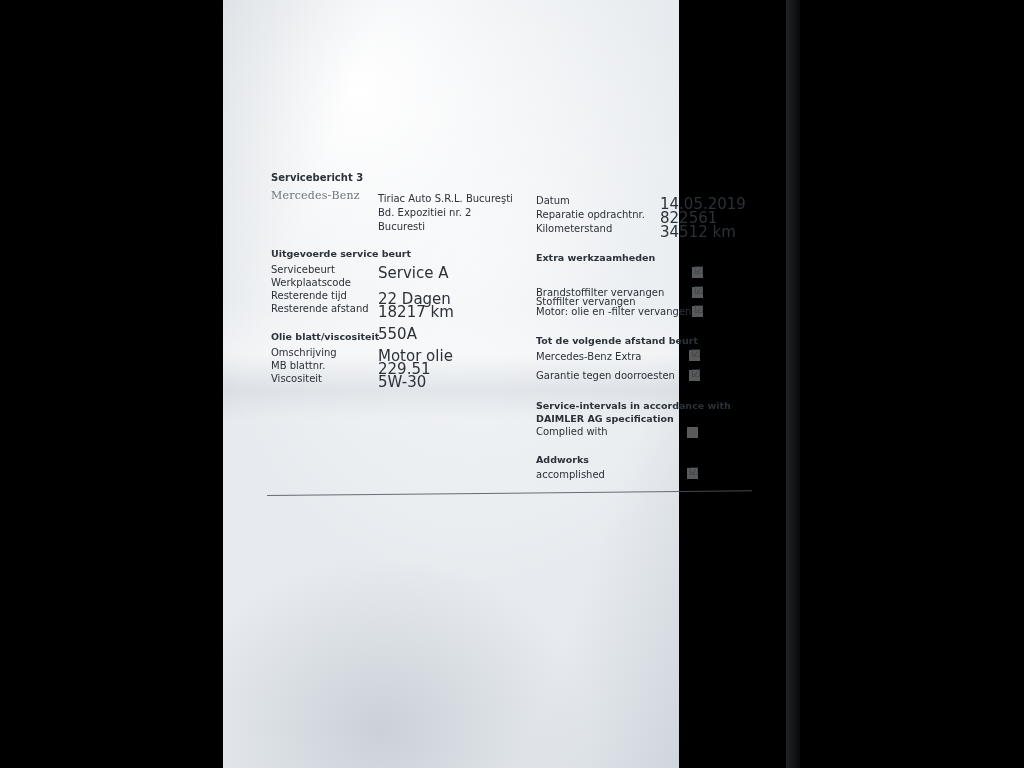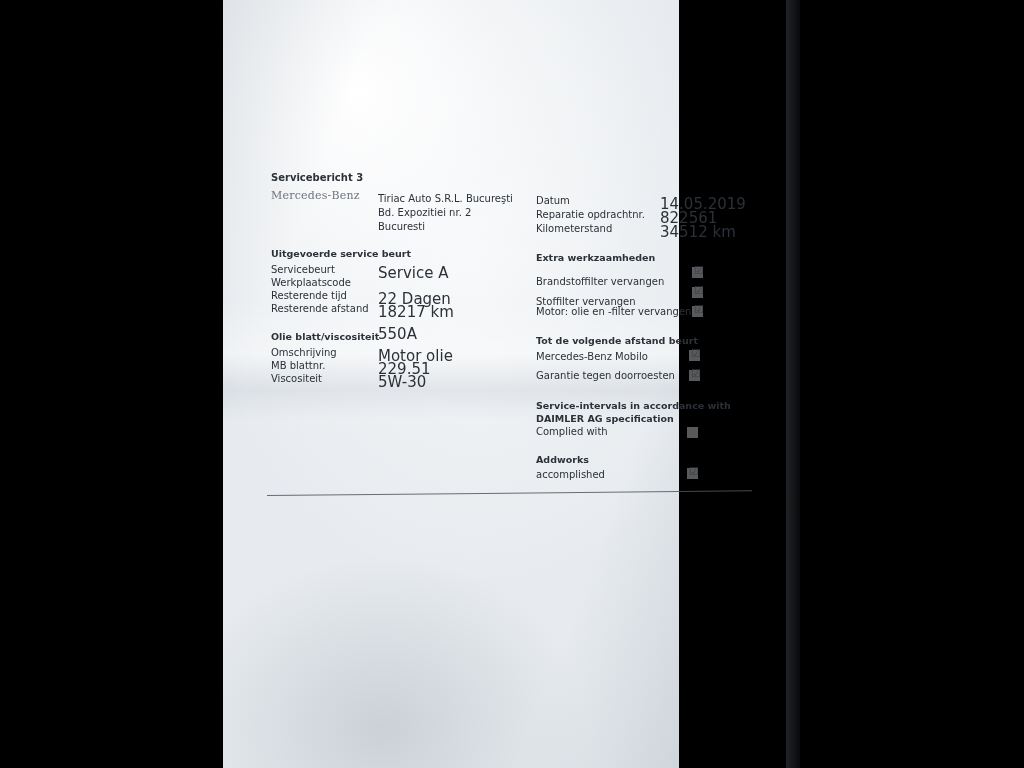--- a/index.html
+++ b/index.html
@@ -176,33 +176,33 @@
       <div class="abs lbl" style="left:48px; top:373px;">Viscositeit</div>
       <div class="abs val" style="left:155px; top:373px;">5W-30</div>
 
       <div class="abs sec-head" style="left:313px; top:252px;">Extra werkzaamheden</div>
 
       <div class="abs lbl" style="left:313px; top:268px;margin-top:28px;">Stoffilter vervangen</div>
       <div class="checkbox" style="left:469px; top:267px;">
         <span class="mark">☑</span>
       </div>
 
-      <div class="abs lbl" style="left:313px; top:276px;">Brandstoffilter vervangen</div>
+      <div class="abs lbl" style="left:313px; top:287px;">Brandstoffilter vervangen</div>
       <div class="checkbox" style="left:469px; top:287px;">
         <span class="mark">☑</span>
       </div>
 
       <div class="abs lbl" style="left:313px; top:306px;">Motor: olie en -filter vervangen</div>
       <div class="checkbox" style="left:469px; top:306px;">
         <span class="mark">☑</span>
       </div>
 
       <div class="abs sec-head" style="left:313px; top:335px;">Tot de volgende afstand beurt</div>
 
-      <div class="abs lbl" style="left:313px; top:351px;">Mercedes-Benz Mobilo</div>
+      <div class="abs lbl" style="left:313px; top:351px;">Mercedes-Benz Extra</div>
       <div class="checkbox" style="left:466px; top:350px;">
         <span class="mark">☑</span>
       </div>
 
       <div class="abs lbl" style="left:313px; top:370px;">Garantie tegen doorroesten</div>
       <div class="checkbox" style="left:466px; top:370px;">
         <span class="mark">☑</span>
       </div>
 
       <div class="abs sec-head" style="left:313px; top:400px;">Service-intervals in accordance with</div>

